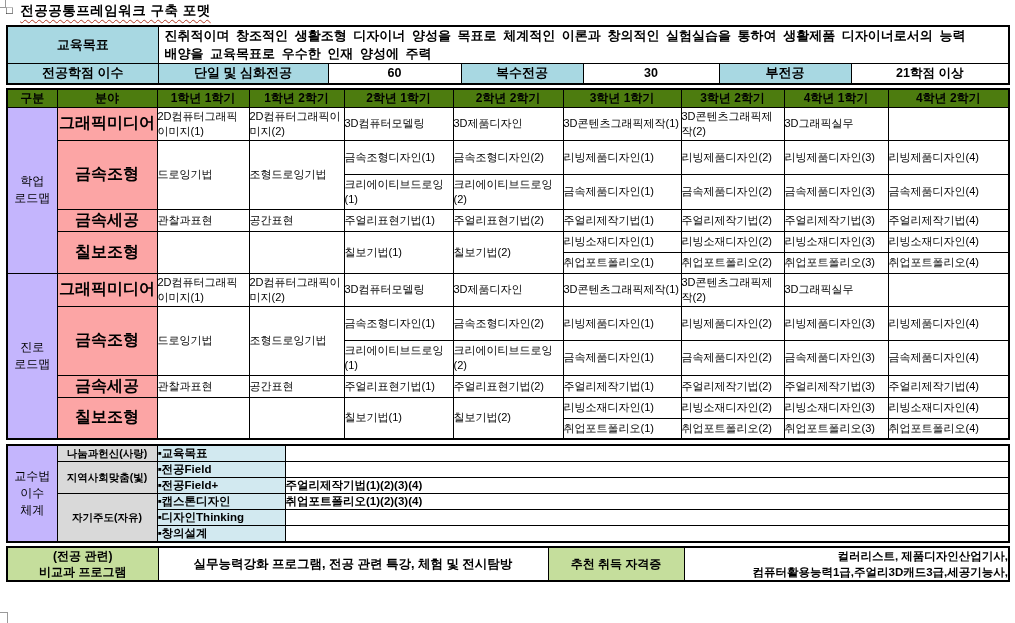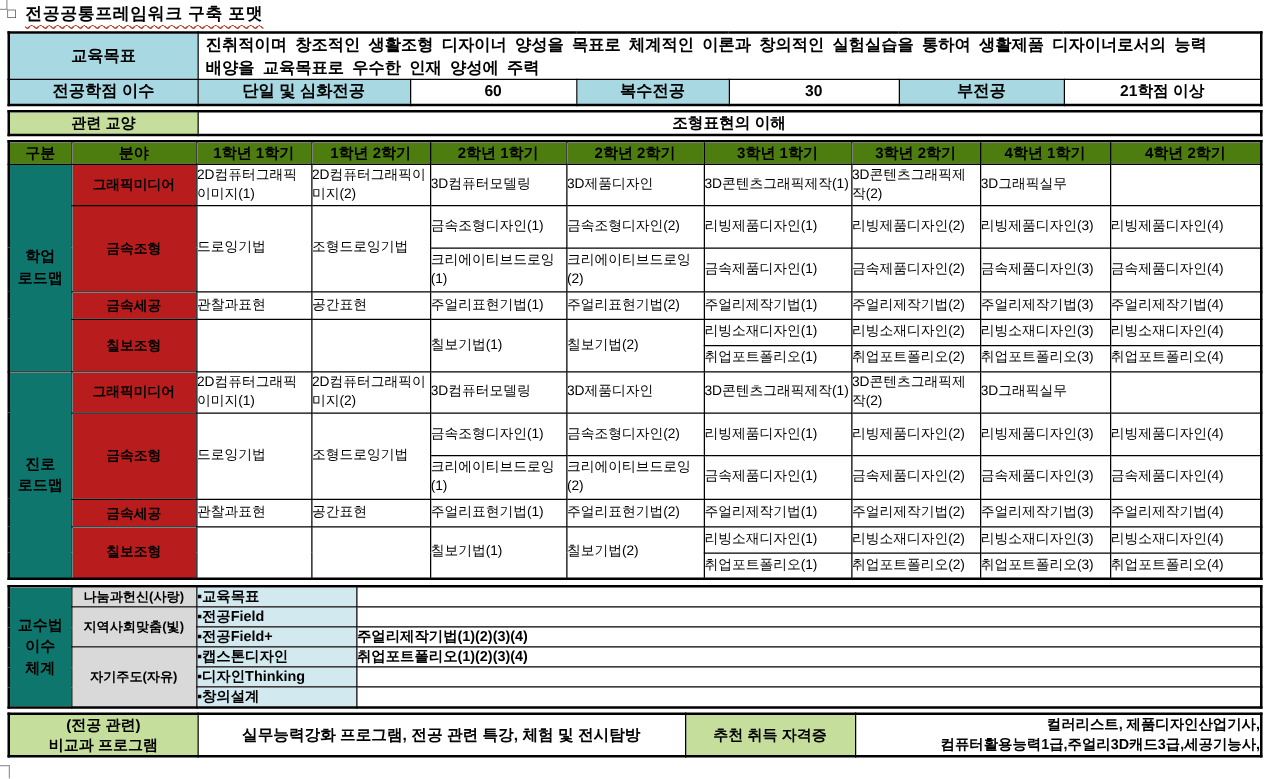--- a/index.html
+++ b/index.html
@@ -18,23 +18,23 @@
   .h33{height:33px} .h34{height:34px} .h35{height:35px} .h22{height:22px}
   .h21{height:21px} .h15{height:15px} .hb34{height:26px}
 
   .blue  { background:#A8D8E2; font-weight:bold; font-size:13px; text-align:center; }
   .green { background:#C5DE9C; font-weight:bold; font-size:12px; text-align:center; }
   .goal-line { font-weight:bold; font-size:13px; line-height:18px; text-align:left;
                padding-left:6px; word-spacing:3px; white-space:nowrap; }
   .center12b { font-weight:bold; font-size:12.5px; text-align:center; }
 
   table.t th { background:#4d7c0f; font-size:12px; font-weight:bold; text-align:center; }
-  .gubun  { background:#0f766e; font-weight:bold; font-size:12px; text-align:center;
+  .gubun  { background:#c4b5fd; font-weight:normal; font-size:12px; text-align:center;
             word-break:keep-all; line-height:17px; padding:0 3px; }
-  .flabel { background:#b91c1c; font-weight:bold; font-size:11px; text-align:center; word-break:keep-all; }
+  .flabel { background:#fca5a5; font-weight:bold; font-size:16px; text-align:center; word-break:keep-all; }
   .course { font-size:11px; font-weight:normal; text-align:left; padding:1px 3px 1px 4px;
             line-height:15px; word-break:break-all; }
   .sec2 td { border-top:2px solid #000; }
 
   .tlabel { background:#D9D9D9; font-weight:bold; font-size:10.5px; text-align:center; white-space:nowrap; }
   .tmethod{ background:#D2E9F0; font-weight:bold; font-size:11.5px; text-align:left; padding-left:5px; white-space:nowrap; }
   .tvalue { font-weight:bold; font-size:11.5px; text-align:left; padding-left:7px; white-space:nowrap; }
 
   .g2line { font-weight:bold; font-size:12px; line-height:16px; text-align:center; }
   .certline { font-weight:bold; font-size:11.5px; line-height:16px; text-align:right; white-space:nowrap; }
@@ -79,32 +79,20 @@
       <td class="blue">단일 및 심화전공</td>
       <td class="center12b">60</td>
       <td class="blue">복수전공</td>
       <td class="center12b">30</td>
       <td class="blue">부전공</td>
       <td class="center12b">21학점 이상</td>
     </tr>
   </tbody>
     </table>
 
-  <table class="t mt3">
-    <colgroup>
-        <col style="width:151px">
-        <col style="width:851px">
-      </colgroup>
-    <tbody>
-        <tr class="h13">
-      <td class="green">관련 교양</td>
-      <td class="center12b">조형표현의 이해</td>
-    </tr>
-  </tbody>
-    </table>
 
   <table class="t mt3">
     <colgroup>
         <col style="width:50px">
         <col style="width:100px">
         <col style="width:92px">
         <col style="width:95px">
         <col style="width:109px">
         <col style="width:110px">
         <col style="width:118px">

